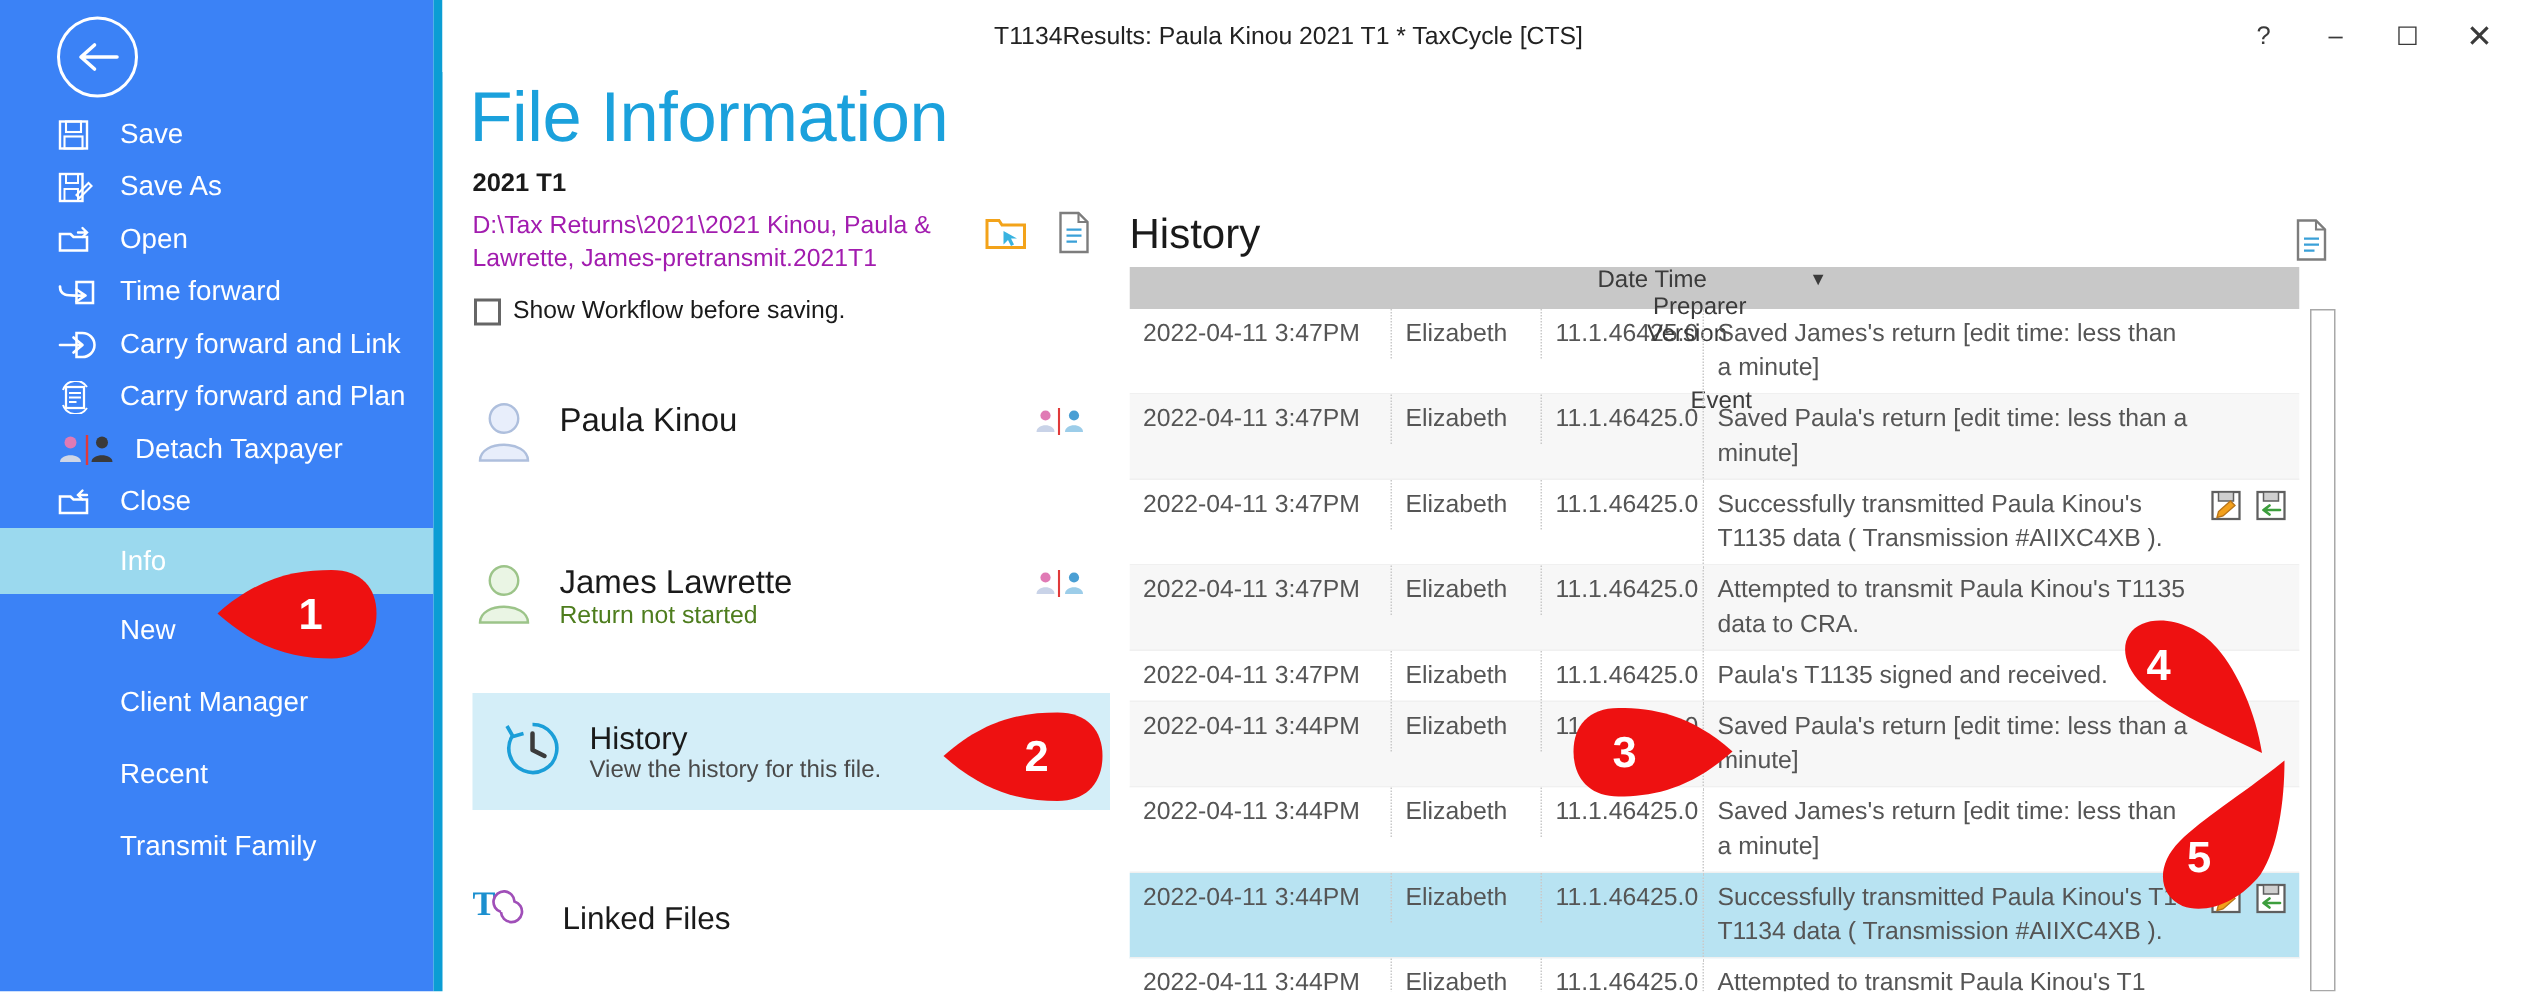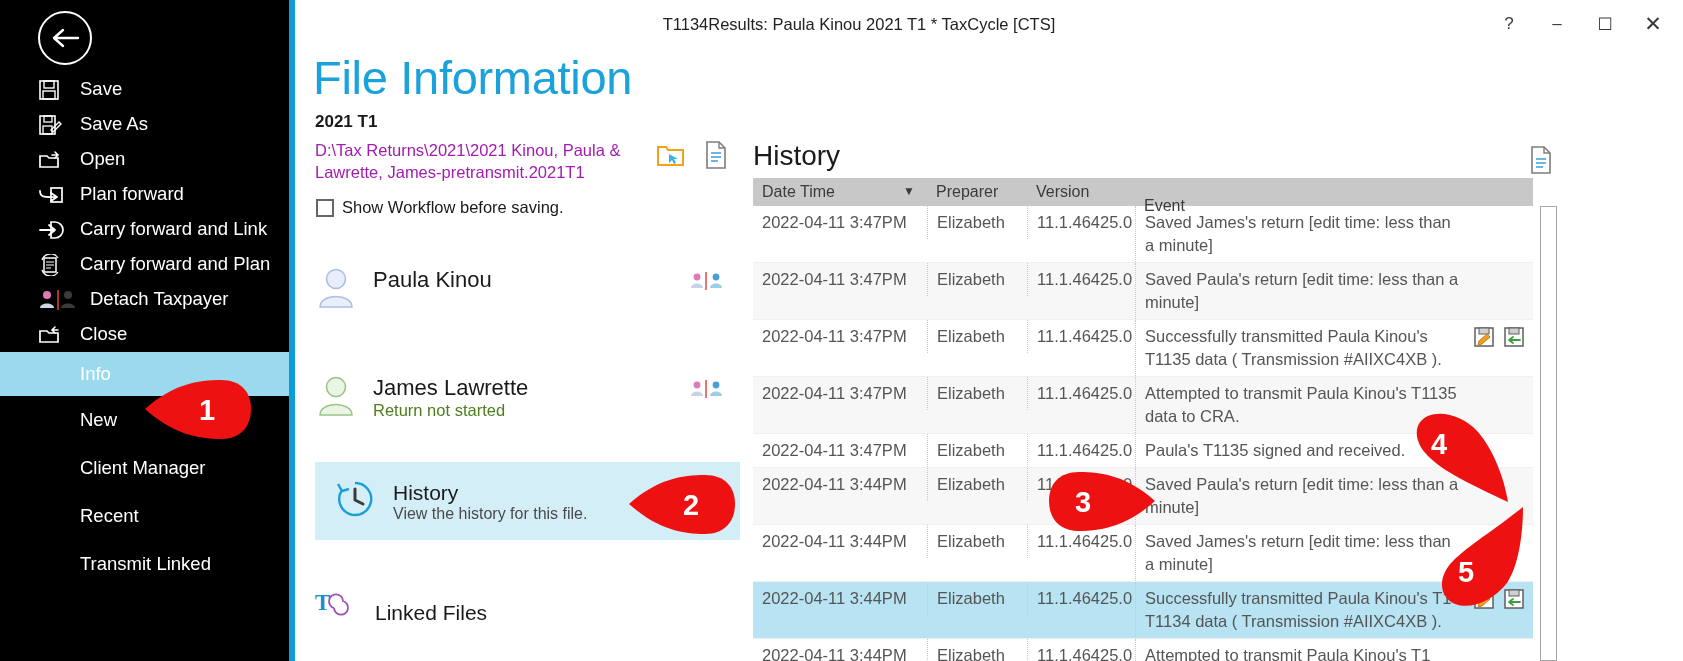--- a/index.html
+++ b/index.html
@@ -7,21 +7,21 @@
     width: 1683px; height: 661px;
     overflow: hidden;
     font-family: "Liberation Sans", sans-serif;
     background: #ffffff;
   }
   #root { position: relative; width: 1683px; height: 661px; background:#fff; }
 
   
   .sidebar {
     position: absolute; left: 0; top: 0; width: 289px; height: 661px;
-    background: #000000;
+    background: #3b82f6;
   }
   .back-btn {
     position: absolute; left: 38px; top: 11px;
     width: 54px; height: 54px; border-radius: 50%;
     border: 2.5px solid #ffffff;
     display: flex; align-items: center; justify-content: center;
     cursor: pointer;
   }
   .back-btn svg { display:block; }
   .menu { position: absolute; left: 0; top: 72px; width: 289px; }
@@ -107,21 +107,21 @@
     font-size: 28px; color: #1a1a1a;
   }
   .hist-doc-icon { position: absolute; left: 1528px; top: 145px; cursor: pointer; }
 
   .table-wrap {
     position: absolute; left: 753px; top: 178px;
     width: 780px; height: 483px; overflow: hidden;
   }
   .thead {
     display: flex; height: 28px; background: #c8c8c8; align-items: center;
-    font-size: 16px; color: #3b3b3b;
+    font-size: 16px; color: #3b3b3b; flex-direction: column;
   }
   .th { padding-left: 9px; position: relative; }
   .th.date { width: 174px; }
   .th.prep { width: 100px; }
   .th.ver  { width: 108px; }
   .th.evt  { flex: 1; margin-top: 27px; }
   .sort-arrow { position: absolute; right: 12px; top: 1px; font-size: 12px; color: #3b3b3b; }
 
   .tbody { }
   .trow {
@@ -203,21 +203,21 @@
         <span class="mi-label">Open</span>
       </div>
 
       <div class="menu-item">
         <span class="mi-icon">
           <svg width="26" height="22" viewBox="0 0 26 22">
             <rect x="13" y="4" width="11" height="14" fill="none" stroke="#fff" stroke-width="1.7"></rect>
             <path d="M2 7 C2 14 8 13 17 13 M13 9 L19 13 L13 17" stroke="#fff" stroke-width="1.8" fill="none" stroke-linecap="round" stroke-linejoin="round"></path>
           </svg>
         </span>
-        <span class="mi-label">Plan forward</span>
+        <span class="mi-label">Time forward</span>
       </div>
 
       <div class="menu-item">
         <span class="mi-icon">
           <svg width="26" height="22" viewBox="0 0 26 22">
             <path d="M13 3 H17 A8 8 0 0 1 17 19 H13 V3 Z" fill="none" stroke="#fff" stroke-width="1.7"></path>
             <path d="M2 11 H16 M11 6 L17 11 L11 16" stroke="#fff" stroke-width="1.8" fill="none" stroke-linecap="round" stroke-linejoin="round"></path>
           </svg>
         </span>
         <span class="mi-label">Carry forward and Link</span>
@@ -268,21 +268,21 @@
 
       <div class="menu-item no-icon" style="height:48px;">
         <span class="mi-label">Client Manager</span>
       </div>
 
       <div class="menu-item no-icon" style="height:48px;">
         <span class="mi-label">Recent</span>
       </div>
 
       <div class="menu-item no-icon" style="height:48px;">
-        <span class="mi-label">Transmit Linked</span>
+        <span class="mi-label">Transmit Family</span>
       </div>
 
     </div>
   </div>
   <div class="content-strip"></div>
 
   <div class="titlebar">
     <div class="titlebar-text">T1134Results: Paula Kinou 2021 T1 * TaxCycle [CTS]</div>
     <div class="win-btns">
       <div class="win-btn">?</div>

